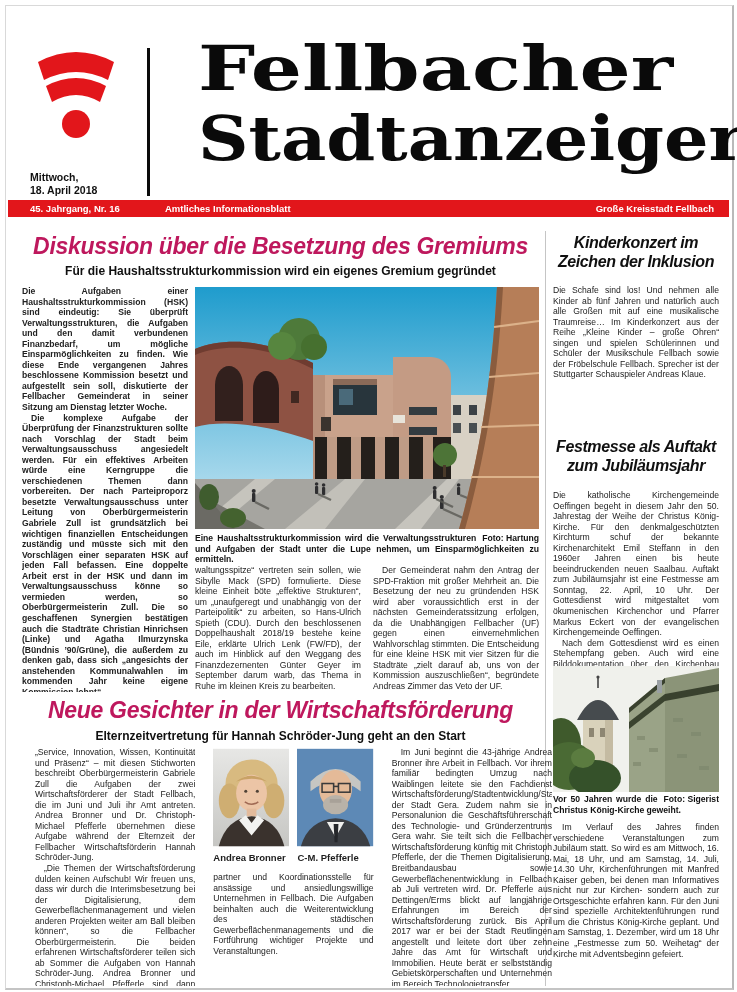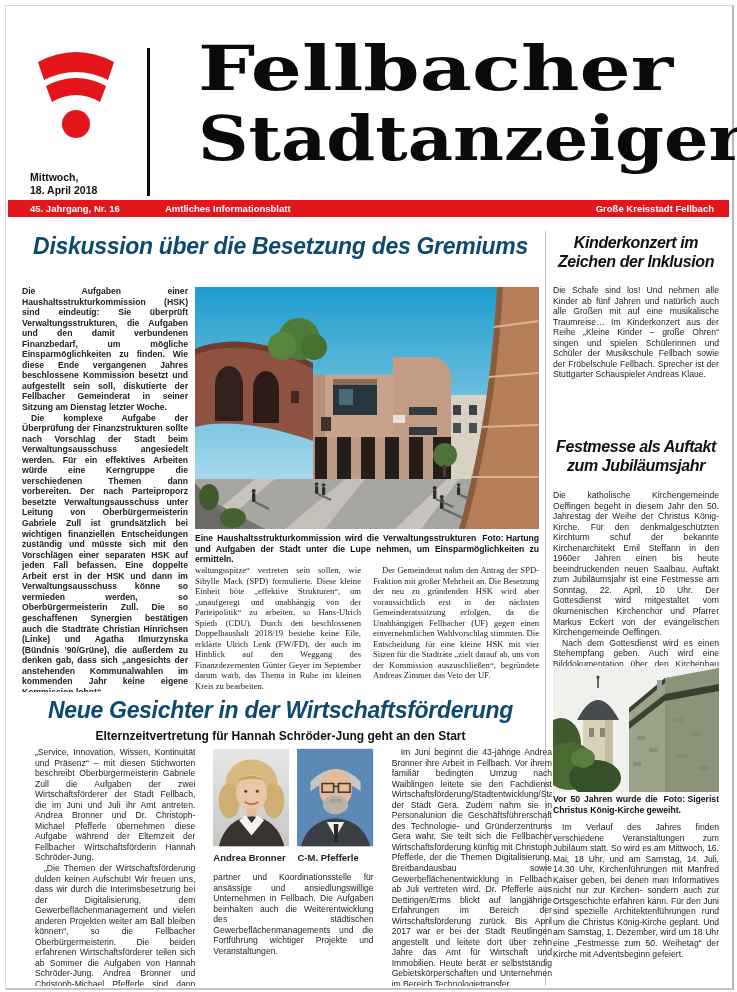--- a/index.html
+++ b/index.html
@@ -22,38 +22,38 @@
   .dateline{left:30px;top:171px;font-size:10.5px;font-weight:bold;line-height:12.5px;color:#111;}
 
   .infobar{left:8px;top:200px;width:721px;height:17px;background:#e2161b;color:#fff;
            font-size:9.5px;font-weight:bold;line-height:17px;}
   .ib-issue{position:absolute;left:22px;}
   .ib-type{position:absolute;left:157px;}
   .ib-city{position:absolute;right:15px;}
 
   
   .headline{font-style:italic;font-weight:bold;font-size:23px;letter-spacing:-0.3px;
-            text-align:center;color:#0c4a6e;line-height:26px;}
+            text-align:center;color:#be185d;line-height:26px;}
   .subhead{font-weight:bold;font-size:12px;text-align:center;color:#101010;}
   .body-text{font-size:8.6px;line-height:10.55px;text-align:justify;color:#222;}
   .body-text p.ind{text-indent:9px;}
   .caption{font-weight:bold;font-size:8.6px;line-height:10.6px;text-align:justify;color:#111;}
   .caption .credit{float:right;padding-left:6px;}
   .sb-headline{font-style:italic;font-weight:bold;font-size:16px;line-height:19px;
                letter-spacing:-0.4px;text-align:center;color:#101010;}
   .clip{overflow:hidden;}
 
   
   .a1-headline{left:22px;top:233px;width:517px;}
   .a1-subhead{left:22px;top:264px;width:517px;}
   .a1-col1{left:22px;top:286px;width:166px;height:406px;font-weight:bold;}
   .a1-photo{left:195px;top:287px;width:344px;height:242px;}
   .a1-caption{left:195px;top:533px;width:344px;}
   .a1-cont{left:195px;top:565px;width:344px;display:flex;gap:12px;}
-  .a1-cont .ccol{width:166px;height:132px;overflow:hidden;font-family:Liberation Serif, serif;}
+  .a1-cont .ccol{width:166px;height:132px;overflow:hidden;}
 
   
   .a2-headline{left:22px;top:697px;width:517px;}
   .a2-subhead{left:22px;top:729px;width:517px;}
   .a2-cols{left:35px;top:747px;width:517px;height:239px;display:flex;gap:18px;}
   .a2-cols .col{width:166px;overflow:hidden;}
   .portraits{display:flex;gap:8px;margin-bottom:4px;}
   .portrait{width:79px;height:101px;}
   .portrait-names{display:flex;gap:8px;font-weight:bold;font-size:9.5px;margin:2px 0 9px 0;}
   .portrait-names span{width:79px;}
@@ -96,20 +96,21 @@
 
   <div class="abs infobar">
     <span class="ib-issue">45. Jahrgang, Nr. 16</span>
     <span class="ib-type">Amtliches Informationsblatt</span>
     <span class="ib-city">Große Kreisstadt Fellbach</span>
   </div>
 
   <div class="abs col-rule"></div>
 
   <h1 class="abs headline a1-headline" style="margin:0;">Diskussion über die Besetzung des Gremiums</h1>
+  <h2 class="abs subhead a1-subhead" style="margin:0;">Für die Haushaltsstrukturkommission wird ein eigenes Gremium gegründet</h2>
 
   <div class="abs body-text clip a1-col1">
     <p>Die Aufgaben einer Haushaltsstrukturkommission (HSK) sind eindeutig: Sie überprüft Verwaltungsstrukturen, die Aufgaben und den damit verbundenen Finanzbedarf, um mögliche Einsparmöglichkeiten zu finden. Wie diese Ende vergangenen Jahres beschlossene Kommission besetzt und aufgestellt sein soll, diskutierte der Fellbacher Gemeinderat in seiner Sitzung am Dienstag letzter Woche.</p>
     <p class="ind">Die komplexe Aufgabe der Überprüfung der Finanzstrukturen sollte nach Vorschlag der Stadt beim Verwaltungsausschuss angesiedelt werden. Für ein effektives Arbeiten würde eine Kerngruppe die verschiedenen Themen dann vorbereiten. Der nach Parteiproporz besetzte Verwaltungsausschuss unter Leitung von Oberbürgermeisterin Gabriele Zull ist grundsätzlich bei wichtigen finanziellen Entscheidungen zuständig und müsste sich mit den Vorschlägen einer separaten HSK auf jeden Fall befassen. Eine doppelte Arbeit erst in der HSK und dann im Verwaltungsausschuss könne so vermieden werden, so Oberbürgermeisterin Zull. Die so geschaffenen Synergien bestätigen auch die Stadträte Christian Hinrichsen (Linke) und Agatha Ilmurzynska (Bündnis ’90/Grüne), die außerdem zu denken gab, dass sich „angesichts der anstehenden Kommunalwahlen im kommenden Jahr keine eigene Kommission lohnt“.</p>
     <p class="ind">Für die „enge Zusammenarbeit zwischen Gemeinderat und Verwaltung“ bei der Haushaltskonsolidierung plädierten die Fraktion von SPD, FW/FD und CDU allerdings für ein eigenes Gremium. Sie folgten damit dem Antrag der SPD zur Gründung einer eigenen Haushaltsstrukturkommission, in der „vier Stadträte sowie die Ver-</p>
   </div>
 
   <svg class="abs a1-photo" viewBox="0 0 344 242" preserveAspectRatio="none">
     <defs>
       <linearGradient id="sky" x1="0" y1="0" x2="0" y2="1">

